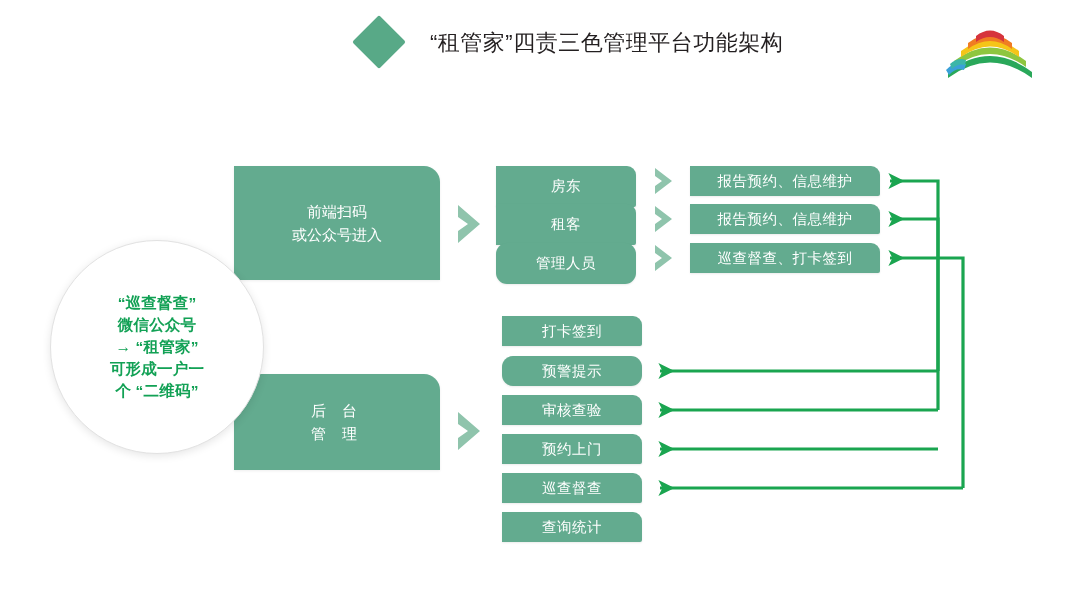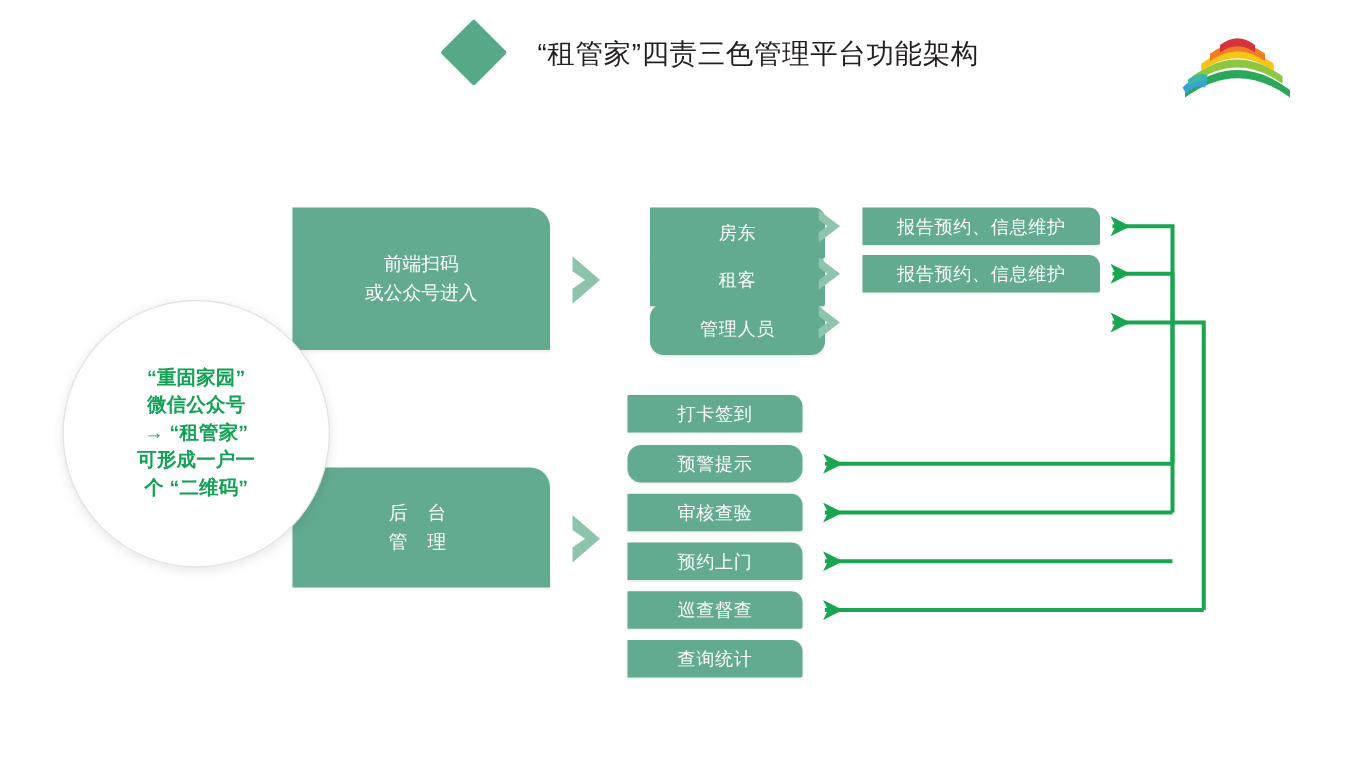--- a/index.html
+++ b/index.html
@@ -112,21 +112,21 @@
     color: #ffffff;
     display: flex;
     align-items: center;
     justify-content: center;
     font-size: 14.5px;
     letter-spacing: 0.5px;
     white-space: nowrap;
     z-index: 12;
     box-shadow: 0 1px 2px rgba(0,0,0,0.08);
   }
-  .pill-role { left: 520px; width: 140px; height: 41px; }
+  .pill-role { left: 496px; width: 140px; height: 41px; }
   .pill-task { left: 690px; width: 190px; height: 30px; }
   .pill-func { left: 502px; width: 140px; height: 30px; }
 
   
   #connectors {
     position: absolute;
     left: 0; top: 0;
     width: 1080px;
     height: 608px;
     z-index: 20;
@@ -206,29 +206,30 @@
 
   <div class="pill pill-role" style="top:243px;border-radius:11px;">管理人员</div>
   <div class="chev" style="left:652px; top:243px;">
     <svg width="30" height="30" viewBox="0 0 30 30">
         <path d="M3 2 L20 15 L3 28 L3 20 L10 15 L3 10 Z" fill="#8fc4ac"></path>
       </svg>
   </div>
 
   <div class="pill pill-task" style="top:166px;">报告预约、信息维护</div>
   <div class="pill pill-task" style="top:204px;">报告预约、信息维护</div>
+  <div class="pill pill-task" style="top:243px;">巡查督查、打卡签到</div>
 
   <div class="pill pill-func" style="top:316px;">打卡签到</div>
   <div class="pill pill-func" style="top:356px;border-radius:11px;">预警提示</div>
   <div class="pill pill-func" style="top:395px;">审核查验</div>
   <div class="pill pill-func" style="top:434px;">预约上门</div>
   <div class="pill pill-func" style="top:473px;">巡查督查</div>
   <div class="pill pill-func" style="top:512px;">查询统计</div>
 
   <div class="circle-badge">
-    <div class="circle-text">“重固家园”
+    <div class="circle-text">“巡查督查”
 微信公众号
 → “租管家”
 可形成一户一
 个 “二维码”</div>
   </div>
 
 </div>
 
 </body></html>

